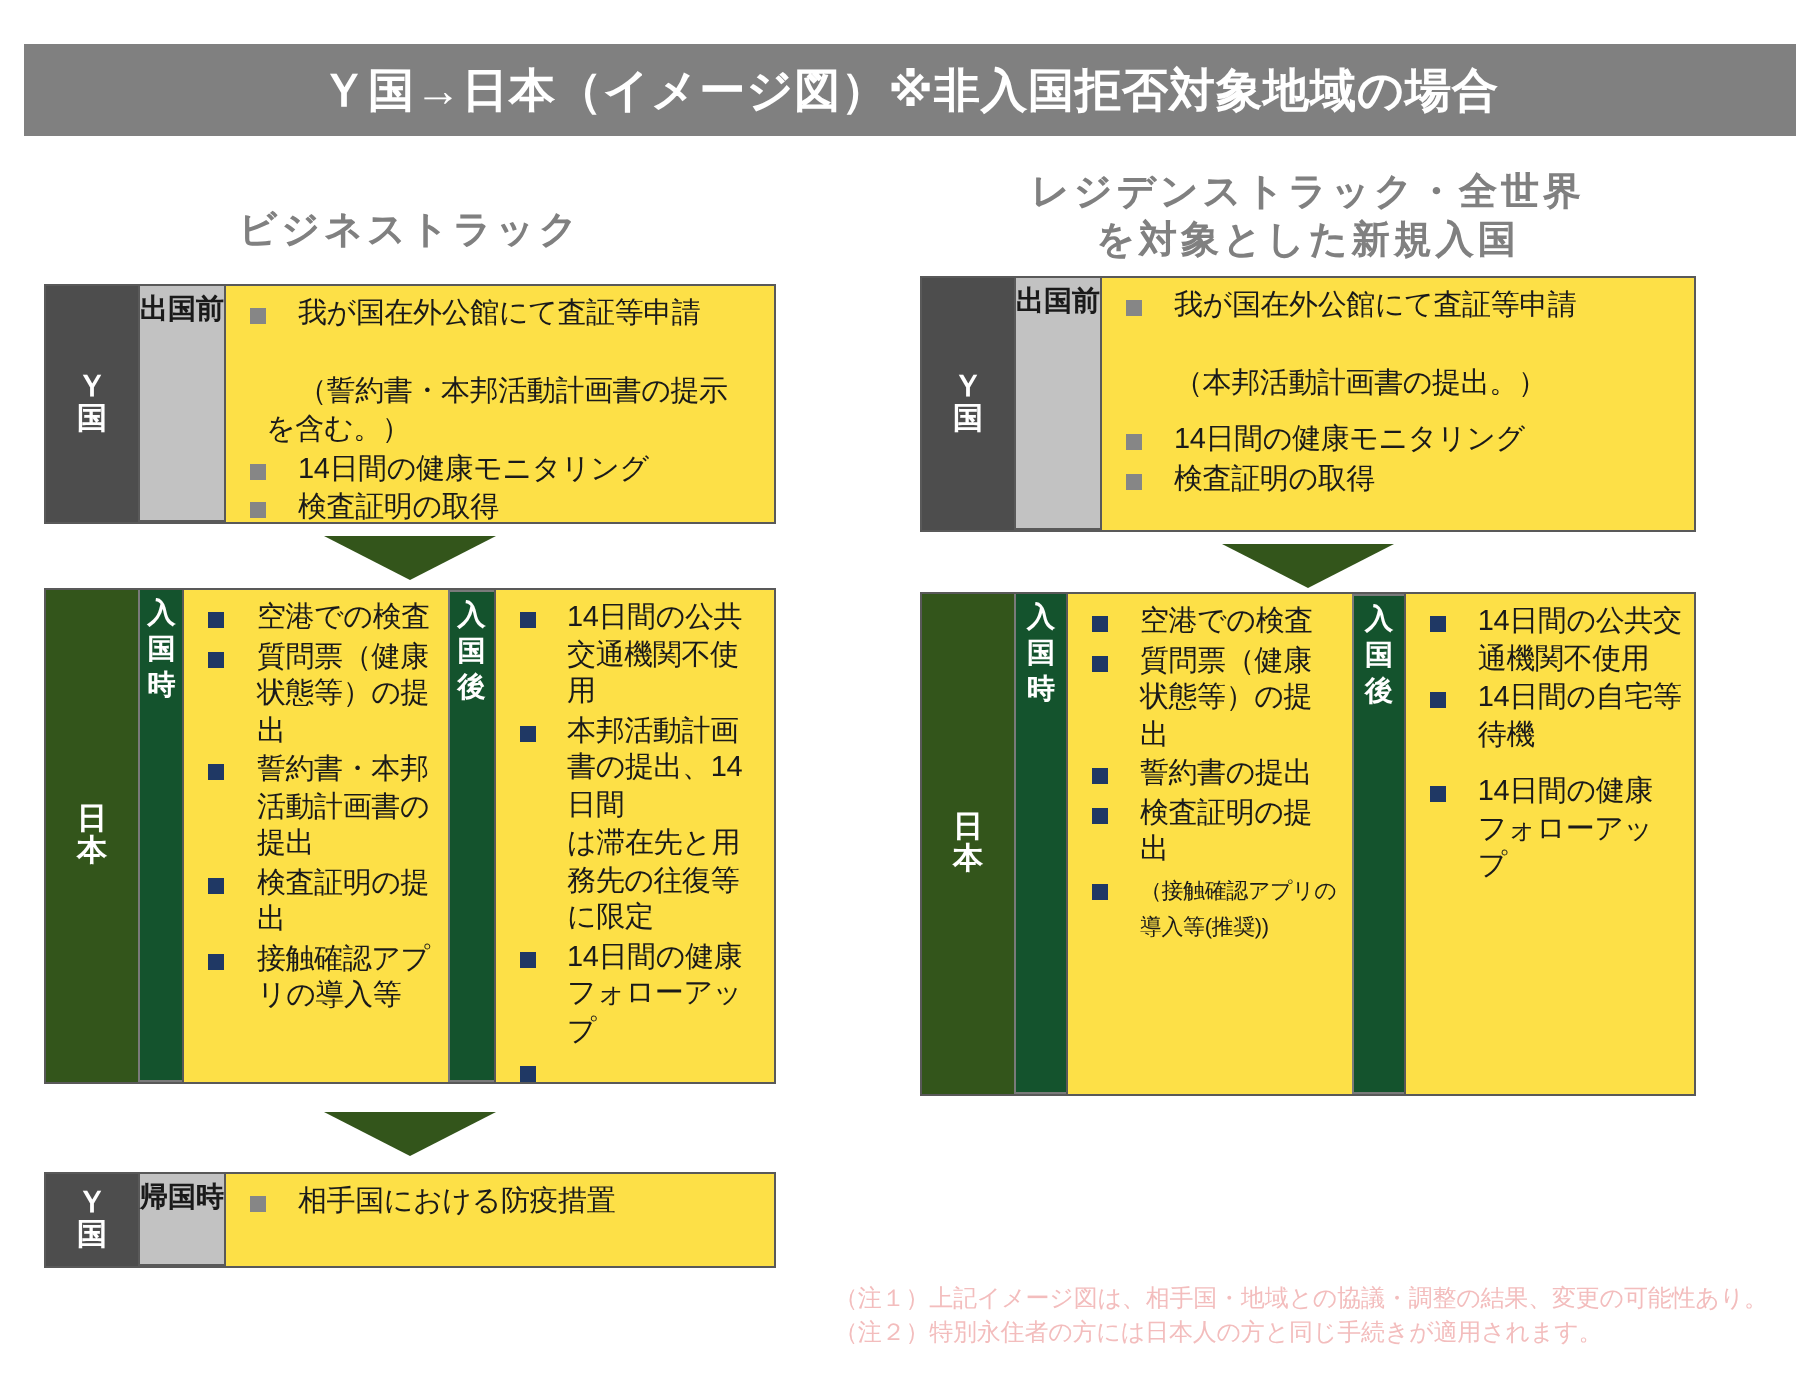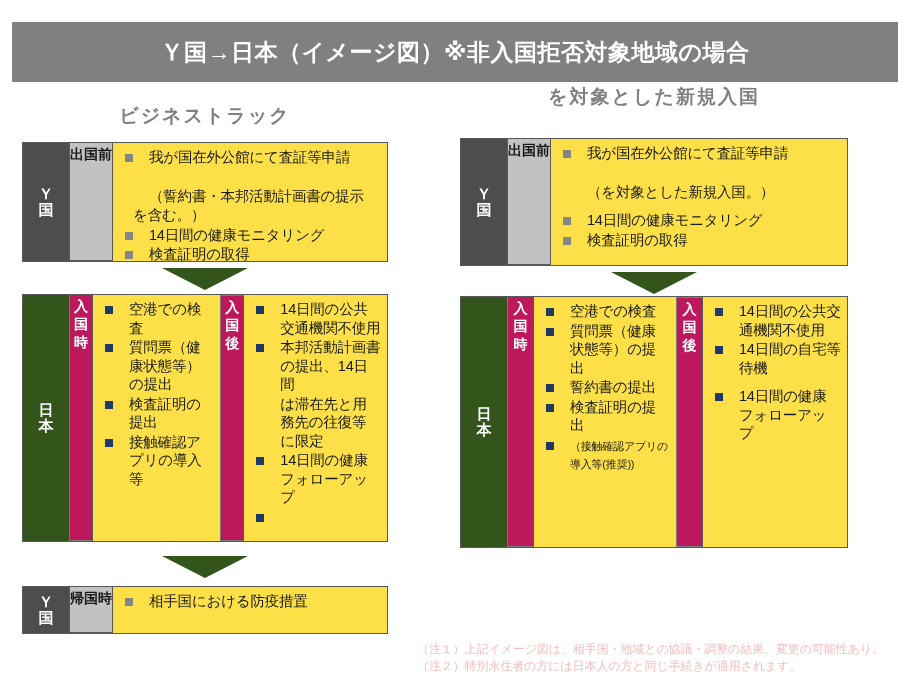--- a/index.html
+++ b/index.html
@@ -15,21 +15,21 @@
     color: #1a1a1a;
     overflow: hidden;
   }
 
   
   #title-bar {
     position: absolute;
     left: 12px;
     top: 22px;
     width: 886px;
-    height: 60px;
+    height: 46px;
     background: #808080;
     display: flex;
     align-items: center;
     justify-content: center;
   }
   #title-bar .title-text {
     color: #ffffff;
     font-size: 23px;
     font-weight: bold;
     letter-spacing: 0.5px;
@@ -86,21 +86,21 @@
     padding: 3px 0 4px 0;
     box-sizing: border-box;
   }
   .band-gray {
     background: #c2c2c2;
     color: #1a1a1a;
     border-bottom: 1px solid #595959;
     border-left: 1px solid #595959;
   }
   .band-green {
-    background: #be185d;
+    background: #14532d;
     color: #ffffff;
     border-bottom: 1px solid #7a7a7a;
     border-left: 1px solid #7a7a7a;
   }
 
   .body-area {
     flex: 1 1 auto;
     background: #fde047;
     border-left: 1px solid #595959;
     padding: 5px 6px 5px 10px;
@@ -203,20 +203,21 @@
       <span>日</span>
       <span>本</span>
     </div>
   </div>
   <div class="stack">
     <div class="band band-green">入国時</div>
     <div class="body-area">
       <ul class="bullets">
         <li><span class="sq sq-navy"></span><span>空港での検査</span></li>
         <li><span class="sq sq-navy"></span><span>質問票（健康状態等）の提出</span></li>
+        <li><span class="sq sq-navy"></span><span>誓約書・本邦活動計画書の提出</span></li>
         <li><span class="sq sq-navy"></span><span>検査証明の提出</span></li>
         <li><span class="sq sq-navy"></span><span>接触確認アプリの導入等</span></li>
       </ul>
     </div>
     <div class="band band-green" style="border-top:1px solid #7a7a7a;">入国後</div>
     <div class="body-area">
       <ul class="bullets">
         <li><span class="sq sq-navy"></span><span>14日間の公共交通機関不使用</span></li>
         <li><span class="sq sq-navy"></span><span>本邦活動計画書の提出、14日間</span></li>
         <li><span>は滞在先と用務先の往復等に限定</span></li>
@@ -240,36 +241,37 @@
     <div class="band band-gray">帰国時</div>
     <div class="body-area">
       <ul class="bullets">
         <li><span class="sq sq-gray"></span><span>相手国における防疫措置</span></li>
       </ul>
     </div>
   </div>
 </div>
 
 <div id="heading-right" class="column-heading">
+  <div>レジデンストラック・全世界</div>
   <div>を対象とした新規入国</div>
 </div>
 
 <div class="flow-box" style="left:460px; top:138px; width:388px; height:128px;">
   <div class="side-label side-gray">
     <div>
       <span>Ｙ</span>
       <span>国</span>
     </div>
   </div>
   <div class="stack">
     <div class="band band-gray">出国前</div>
     <div class="body-area">
       <ul class="bullets">
         <li><span class="sq sq-gray"></span><span>我が国在外公館にて査証等申請</span></li>
-        <li class="indent"><span>（を対象とした新規入国。）</span></li>
+        <li class="indent"><span>（本邦活動計画書の提出。）</span></li>
         <li class="spacer"></li>
         <li><span class="sq sq-gray"></span><span>14日間の健康モニタリング</span></li>
         <li><span class="sq sq-gray"></span><span>検査証明の取得</span></li>
       </ul>
     </div>
   </div>
 </div>
 
 <div class="arrow" style="left:611px; top:272px;"></div>
 

